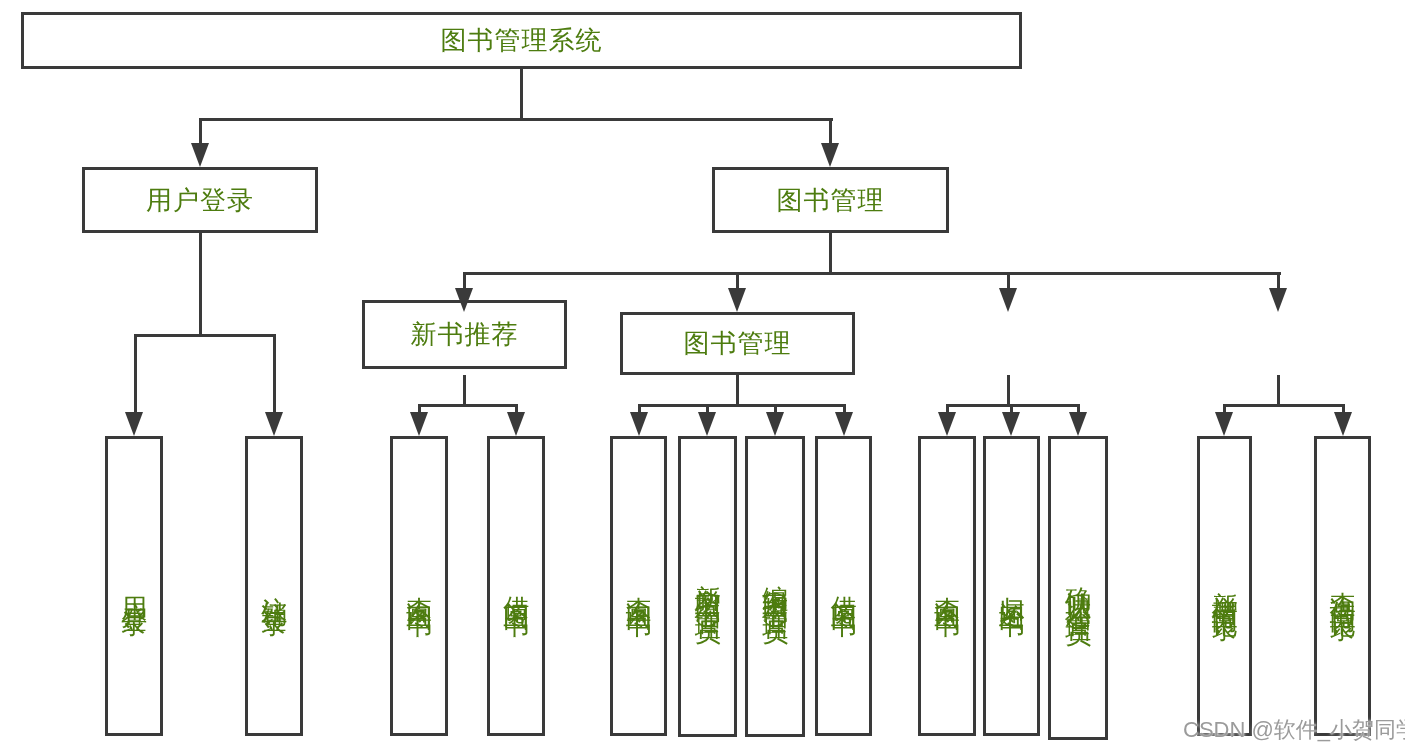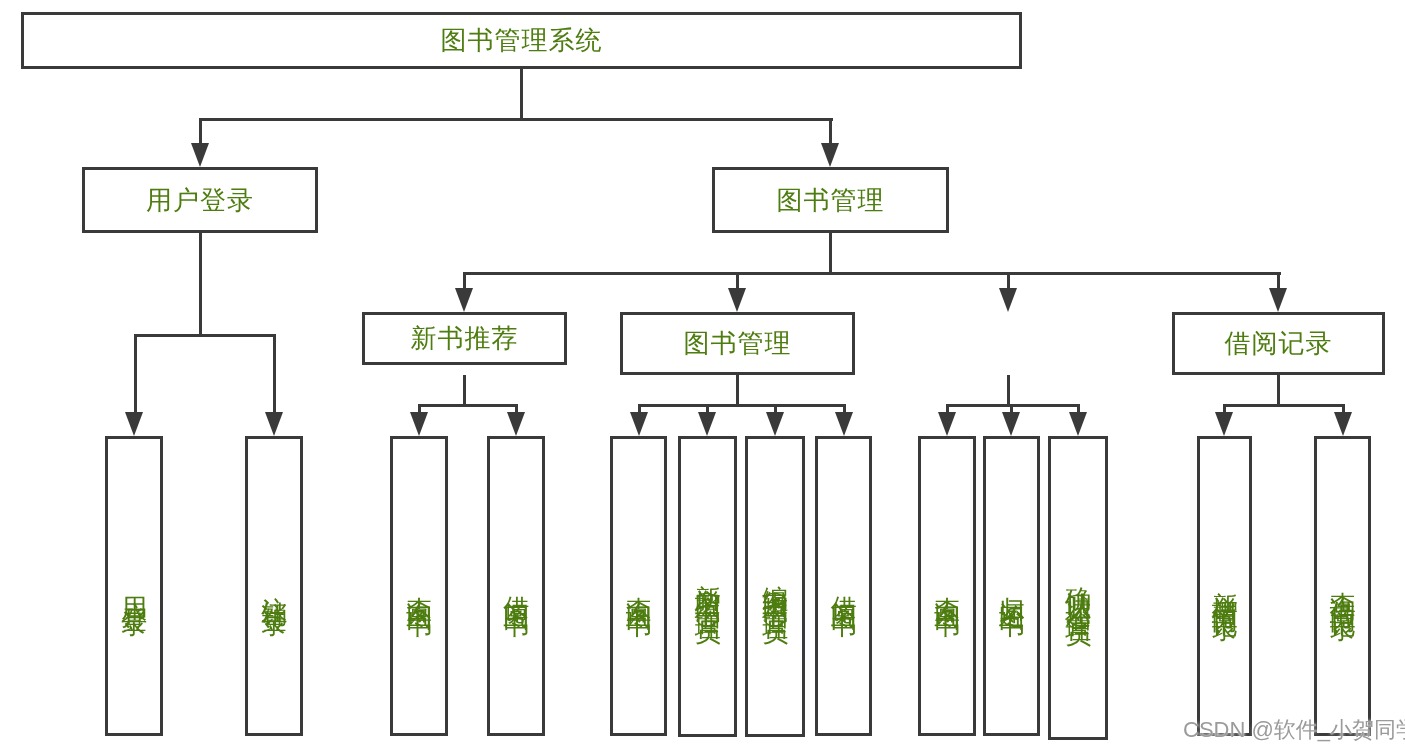--- a/index.html
+++ b/index.html
@@ -65,28 +65,25 @@
     <span>图书管理系统</span>
   </div>
 
   <div class="box h" style="left:82px;top:167px;width:236px;height:66px">
     <span>用户登录</span>
   </div>
   <div class="box h" style="left:712px;top:167px;width:237px;height:66px">
     <span>图书管理</span>
   </div>
 
-  <div class="box h" style="left:362px;top:312px;width:205px;height:53px">
+  <div class="box h" style="left:362px;top:300px;width:205px;height:69px">
     <span>新书推荐</span>
   </div>
   <div class="box h" style="left:620px;top:312px;width:235px;height:63px">
     <span>图书管理</span>
-  </div>
-  <div class="box h" style="left:1172px;top:312px;width:213px;height:63px">
-    <span>借阅记录</span>
   </div>
 
   <div class="box v" style="left:105px;top:436px;width:58px;height:300px">
     <span>用户登录</span>
   </div>
   <div class="box v" style="left:245px;top:436px;width:58px;height:300px">
     <span>注销登录</span>
   </div>
 
   <div class="box v" style="left:390px;top:436px;width:58px;height:300px">

